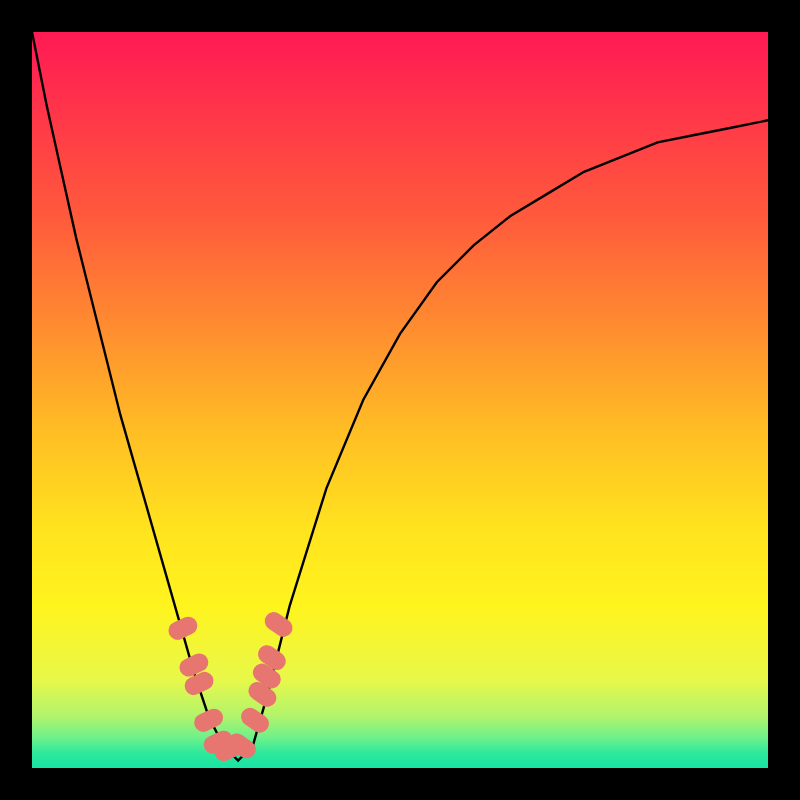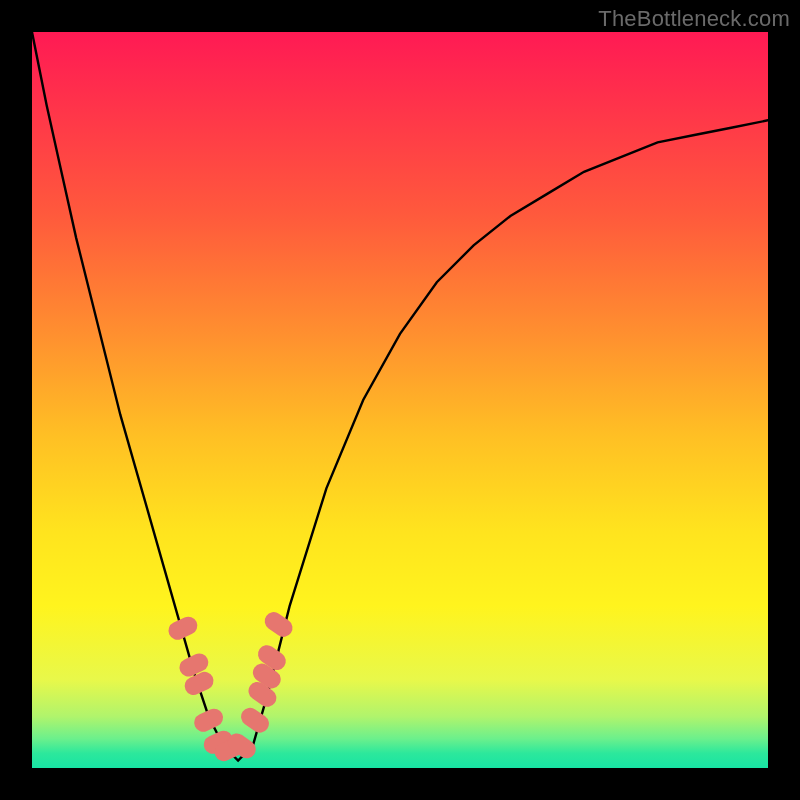--- a/index.html
+++ b/index.html
@@ -77,14 +77,13 @@
           <rect x="188.2" y="702.6" width="18" height="30" rx="9" fill="#e6766f" transform="rotate(65 197.2 717.6)"></rect>
           <rect x="200.8" y="698.9" width="18" height="30" rx="9" fill="#e6766f" transform="rotate(-55 209.8 713.9)"></rect>
           <rect x="214.0" y="673.2" width="18" height="30" rx="9" fill="#e6766f" transform="rotate(-55 223.0 688.2)"></rect>
           <rect x="221.4" y="647.4" width="18" height="30" rx="9" fill="#e6766f" transform="rotate(-55 230.4 662.4)"></rect>
           <rect x="225.8" y="629.0" width="18" height="30" rx="9" fill="#e6766f" transform="rotate(-55 234.8 644.0)"></rect>
           <rect x="230.9" y="610.6" width="18" height="30" rx="9" fill="#e6766f" transform="rotate(-55 239.9 625.6)"></rect>
           <rect x="237.6" y="577.5" width="18" height="30" rx="9" fill="#e6766f" transform="rotate(-55 246.6 592.5)"></rect>
         </g>
     </svg>
   </div>
-  <div class="watermark">TheBottleneck.com</div>
 </div>
 
 </body></html>

